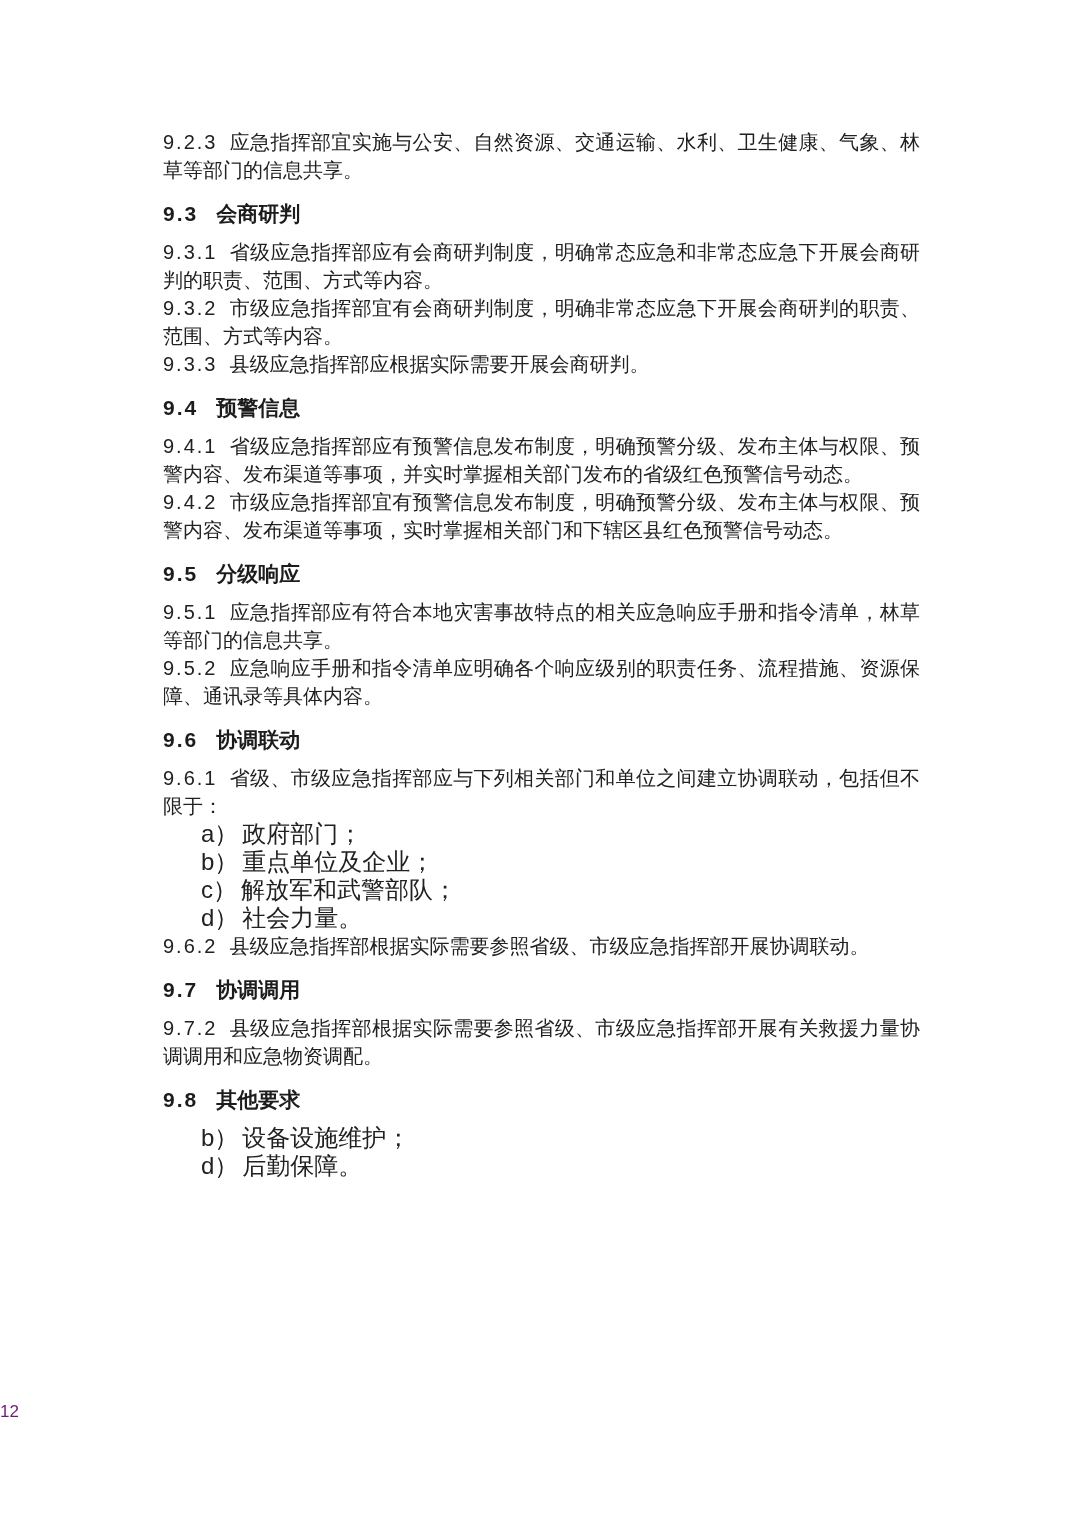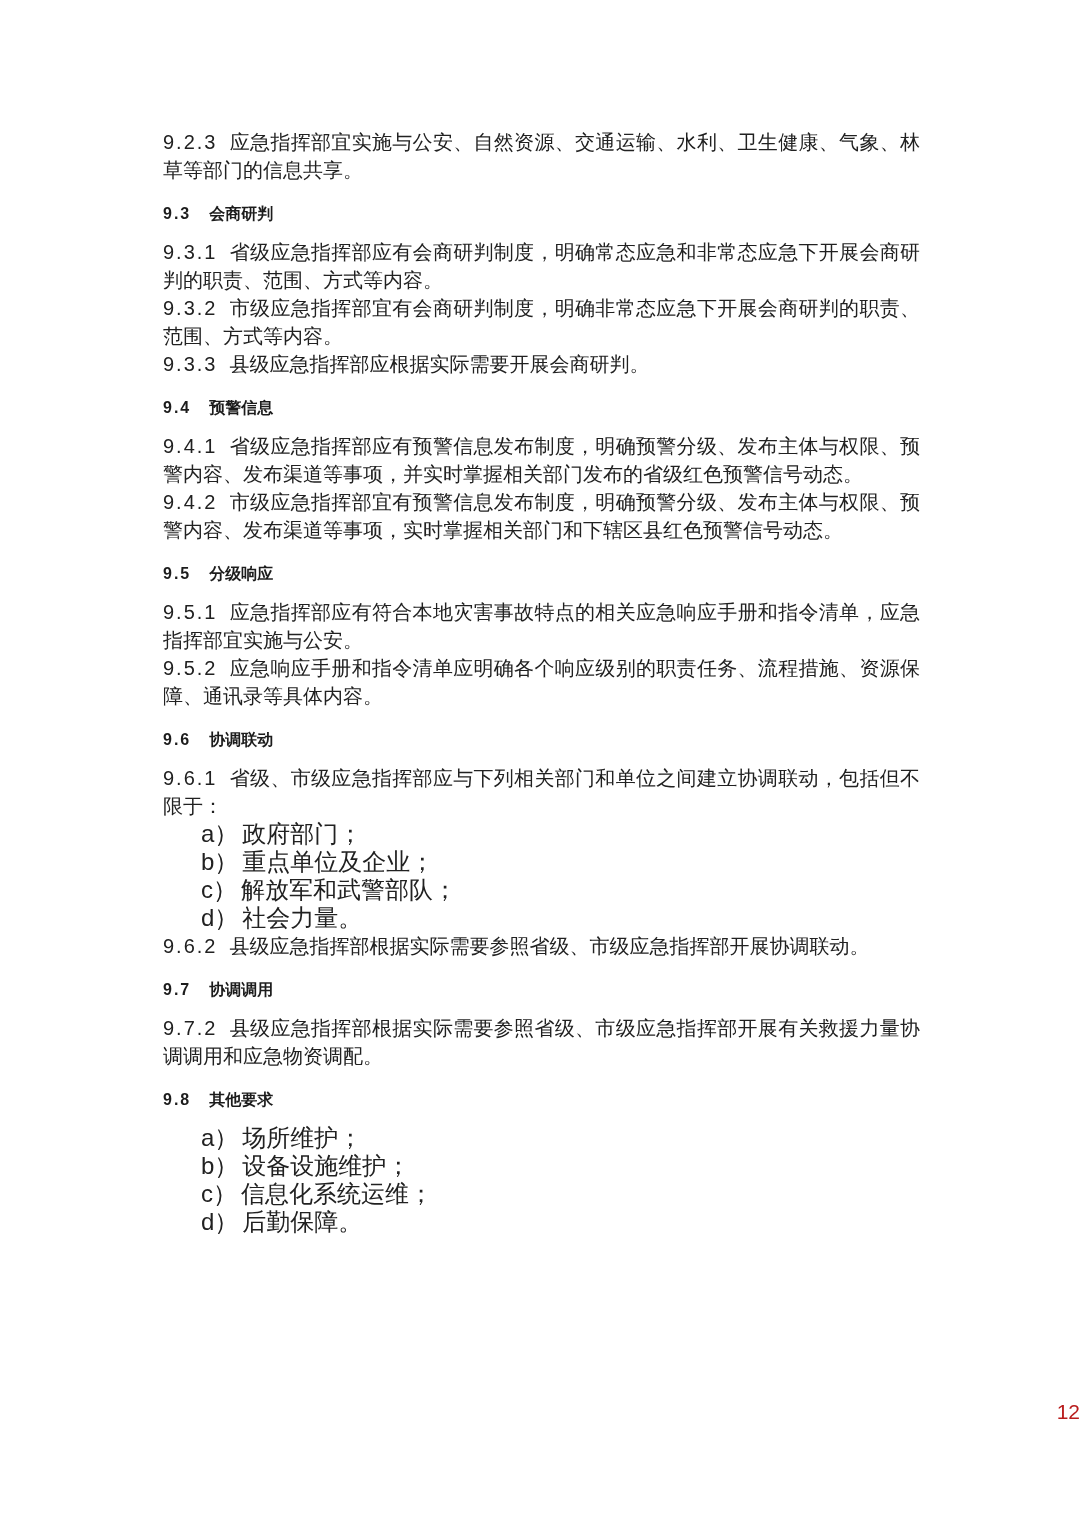--- a/index.html
+++ b/index.html
@@ -29,21 +29,21 @@
   }
   .clause-number {
     font-family: Liberation Sans, sans-serif;
     letter-spacing: 2px;
     padding-right: 12px;
     white-space: nowrap;
   }
   .section-heading {
     font-family: "Liberation Sans", "DejaVu Sans", sans-serif;
     font-weight: bold;
-    font-size: 16px;
+    font-size: 21px;
     line-height: 28px;
     margin: 16px 0 10px 0;
     color: #1c1c1c;
   }
   .heading-number {
     letter-spacing: 2px;
     padding-right: 18px;
     white-space: nowrap;
   }
   .list-item {
@@ -53,51 +53,49 @@
   }
   .item-marker {
     font-family: "Liberation Sans", "DejaVu Sans", sans-serif;
     padding-right: 4px;
   }
   .page-footer {
     position: absolute;
     top: 1400px;
     left: 0;
     width: 100%;
-    text-align: right;
-    font-size: 21px;
+    text-align: left;
+    font-size: 17px;
     line-height: 24px;
     font-family: "Liberation Sans", "DejaVu Sans", sans-serif;
-    color: #b91c1c;
+    color: #701a75;
   }
 </style>
 </head>
 <body>
 
 <main class="doc-body" id="doc-body">
     <div class="clause"><span class="clause-number">9.2.3</span><span class="clause-text">应急指挥部宜实施与公安、自然资源、交通运输、水利、卫生健康、气象、林草等部门的信息共享。</span></div>
     <div class="section-heading"><span class="heading-number">9.3</span><span class="heading-title">会商研判</span></div>
     <div class="clause"><span class="clause-number">9.3.1</span><span class="clause-text">省级应急指挥部应有会商研判制度，明确常态应急和非常态应急下开展会商研判的职责、范围、方式等内容。</span></div>
     <div class="clause"><span class="clause-number">9.3.2</span><span class="clause-text">市级应急指挥部宜有会商研判制度，明确非常态应急下开展会商研判的职责、范围、方式等内容。</span></div>
     <div class="clause"><span class="clause-number">9.3.3</span><span class="clause-text">县级应急指挥部应根据实际需要开展会商研判。</span></div>
     <div class="section-heading"><span class="heading-number">9.4</span><span class="heading-title">预警信息</span></div>
     <div class="clause"><span class="clause-number">9.4.1</span><span class="clause-text">省级应急指挥部应有预警信息发布制度，明确预警分级、发布主体与权限、预警内容、发布渠道等事项，并实时掌握相关部门发布的省级红色预警信号动态。</span></div>
     <div class="clause"><span class="clause-number">9.4.2</span><span class="clause-text">市级应急指挥部宜有预警信息发布制度，明确预警分级、发布主体与权限、预警内容、发布渠道等事项，实时掌握相关部门和下辖区县红色预警信号动态。</span></div>
     <div class="section-heading"><span class="heading-number">9.5</span><span class="heading-title">分级响应</span></div>
-    <div class="clause"><span class="clause-number">9.5.1</span><span class="clause-text">应急指挥部应有符合本地灾害事故特点的相关应急响应手册和指令清单，应急指挥部宜实施与公安。</span></div>
+    <div class="clause"><span class="clause-number">9.5.1</span><span class="clause-text">应急指挥部应有符合本地灾害事故特点的相关应急响应手册和指令清单，林草等部门的信息共享。</span></div>
     <div class="clause"><span class="clause-number">9.5.2</span><span class="clause-text">应急响应手册和指令清单应明确各个响应级别的职责任务、流程措施、资源保障、通讯录等具体内容。</span></div>
     <div class="section-heading"><span class="heading-number">9.6</span><span class="heading-title">协调联动</span></div>
     <div class="clause"><span class="clause-number">9.6.1</span><span class="clause-text">省级、市级应急指挥部应与下列相关部门和单位之间建立协调联动，包括但不限于：</span></div>
     <div class="list-item"><span class="item-marker">a）</span><span class="item-text">政府部门；</span></div>
     <div class="list-item"><span class="item-marker">b）</span><span class="item-text">重点单位及企业；</span></div>
     <div class="list-item"><span class="item-marker">c）</span><span class="item-text">解放军和武警部队；</span></div>
     <div class="list-item"><span class="item-marker">d）</span><span class="item-text">社会力量。</span></div>
     <div class="clause"><span class="clause-number">9.6.2</span><span class="clause-text">县级应急指挥部根据实际需要参照省级、市级应急指挥部开展协调联动。</span></div>
     <div class="section-heading"><span class="heading-number">9.7</span><span class="heading-title">协调调用</span></div>
     <div class="clause"><span class="clause-number">9.7.2</span><span class="clause-text">县级应急指挥部根据实际需要参照省级、市级应急指挥部开展有关救援力量协调调用和应急物资调配。</span></div>
     <div class="section-heading"><span class="heading-number">9.8</span><span class="heading-title">其他要求</span></div>
-    <div class="list-item"><span class="item-marker">a）</span><span class="item-text">场所维护；</span></div>
     <div class="list-item"><span class="item-marker">b）</span><span class="item-text">设备设施维护；</span></div>
-    <div class="list-item"><span class="item-marker">c）</span><span class="item-text">信息化系统运维；</span></div>
     <div class="list-item"><span class="item-marker">d）</span><span class="item-text">后勤保障。</span></div>
   </main>
 
 <footer class="page-footer">12</footer>
 
 </body></html>

